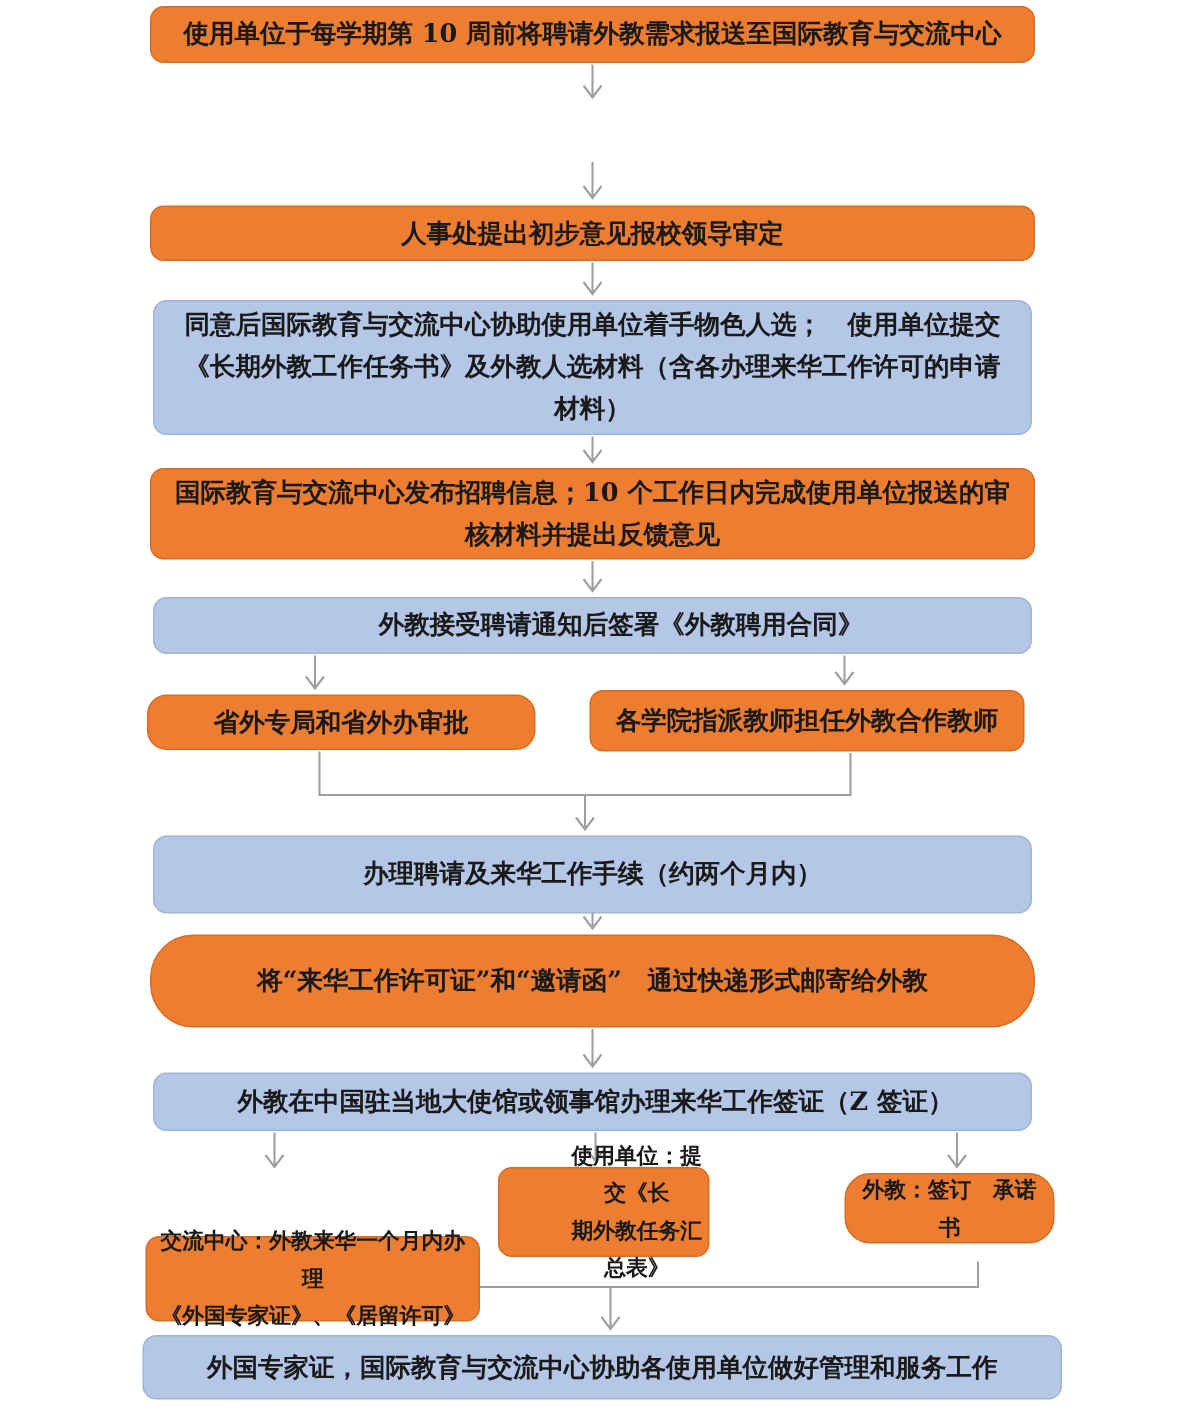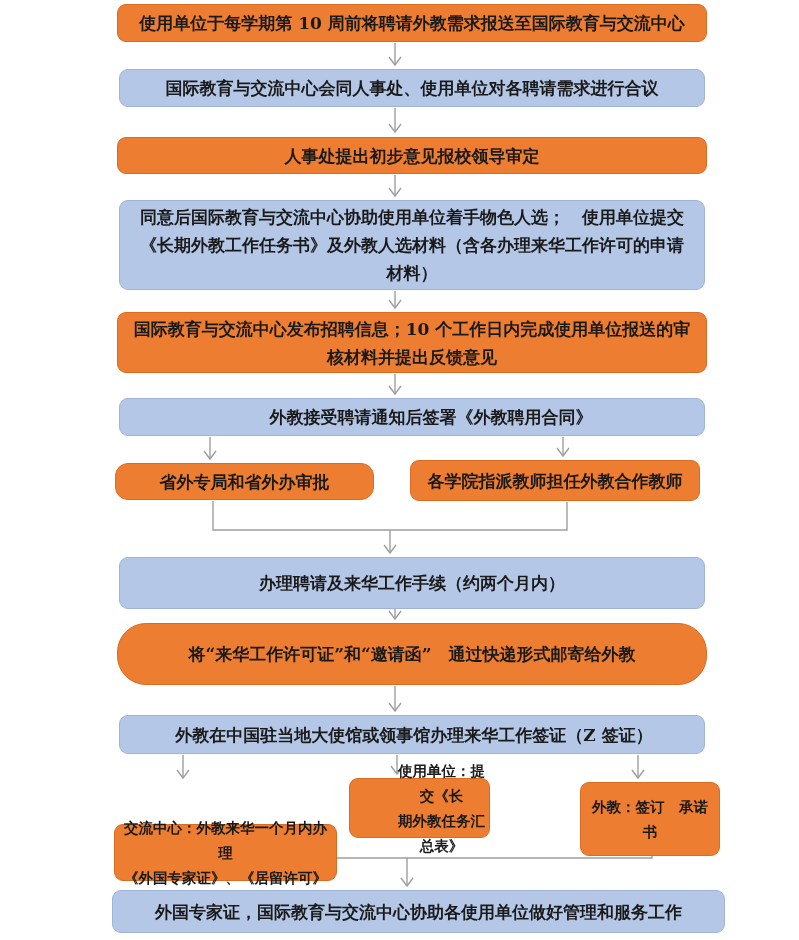--- a/index.html
+++ b/index.html
@@ -42,21 +42,20 @@
     align-items: center;
     justify-content: center;
     text-align: center;
     white-space: pre-line;
     border-radius: 9px;
     font-weight: bold;
     color: var(--text);
     font-size: 17px;
     line-height: 28px;
     padding: 2px 8px;
-    margin-left: 17px;
   }
   .node.orange {
     background: var(--orange);
     border: 1px solid var(--orange-border);
   }
   .node.blue {
     background: var(--blue);
     border: 1px solid var(--blue-border);
   }
   .node.small {
@@ -95,21 +94,20 @@
     <line x1="183" y1="755" x2="183" y2="778" marker-end="url(#ah)"></line>
     <line x1="397" y1="755" x2="397" y2="774" marker-end="url(#ah)"></line>
     <line x1="638" y1="755" x2="638" y2="778" marker-end="url(#ah)"></line>
 
     <polyline points="162,840 162,858 652,858 652,841"></polyline>
     <line x1="407" y1="858" x2="407" y2="886" marker-end="url(#ah)"></line>
   </svg>
 
   <div class="node orange" style="left:100px; top:4px;   width:590px; height:38px;">使用单位于每学期第 10 周前将聘请外教需求报送至国际教育与交流中心</div>
 
-  <div class="node blue" style="left:102px; top:69px;  width:586px; height:38px;">国际教育与交流中心会同人事处、使用单位对各聘请需求进行合议</div>
 
   <div class="node orange" style="left:100px; top:137px; width:590px; height:37px;">人事处提出初步意见报校领导审定</div>
 
   <div class="node blue" style="left:102px; top:200px; width:586px; height:90px;">同意后国际教育与交流中心协助使用单位着手物色人选；　使用单位提交
 《长期外教工作任务书》及外教人选材料（含各办理来华工作许可的申请
 材料）</div>
 
   <div class="node orange" style="left:100px; top:312px; width:590px; height:61px;">国际教育与交流中心发布招聘信息；10 个工作日内完成使用单位报送的审
 核材料并提出反馈意见</div>
 
@@ -124,18 +122,18 @@
   <div class="node orange" style="left:100px; top:623px; width:590px; height:62px;border-radius:29px;">将“来华工作许可证”和“邀请函”　通过快递形式邮寄给外教</div>
 
   <div class="node blue" style="left:102px; top:715px; width:586px; height:39px;padding-left:12px;">外教在中国驻当地大使馆或领事馆办理来华工作签证（Z 签证）</div>
 
   <div class="node orange small" style="left:97px;  top:824px; width:223px; height:57px;">交流中心：外教来华一个月内办 理
 《外国专家证》、《居留许可》</div>
 
   <div class="node orange small" style="left:332px; top:778px; width:141px; height:60px;padding-left:48px;">使用单位：提交《长
 期外教任务汇总表》</div>
 
-  <div class="node orange small" style="left:563px; top:782px; width:140px; height:74px;">外教：签订　承诺
+  <div class="node orange small" style="left:563px; top:782px; width:140px; height:47px;border-radius:17px;">外教：签订　承诺
 书</div>
 
   <div class="node blue" style="left:95px;  top:890px; width:613px; height:43px;">外国专家证，国际教育与交流中心协助各使用单位做好管理和服务工作</div>
 
 </div>
 
 </body></html>

